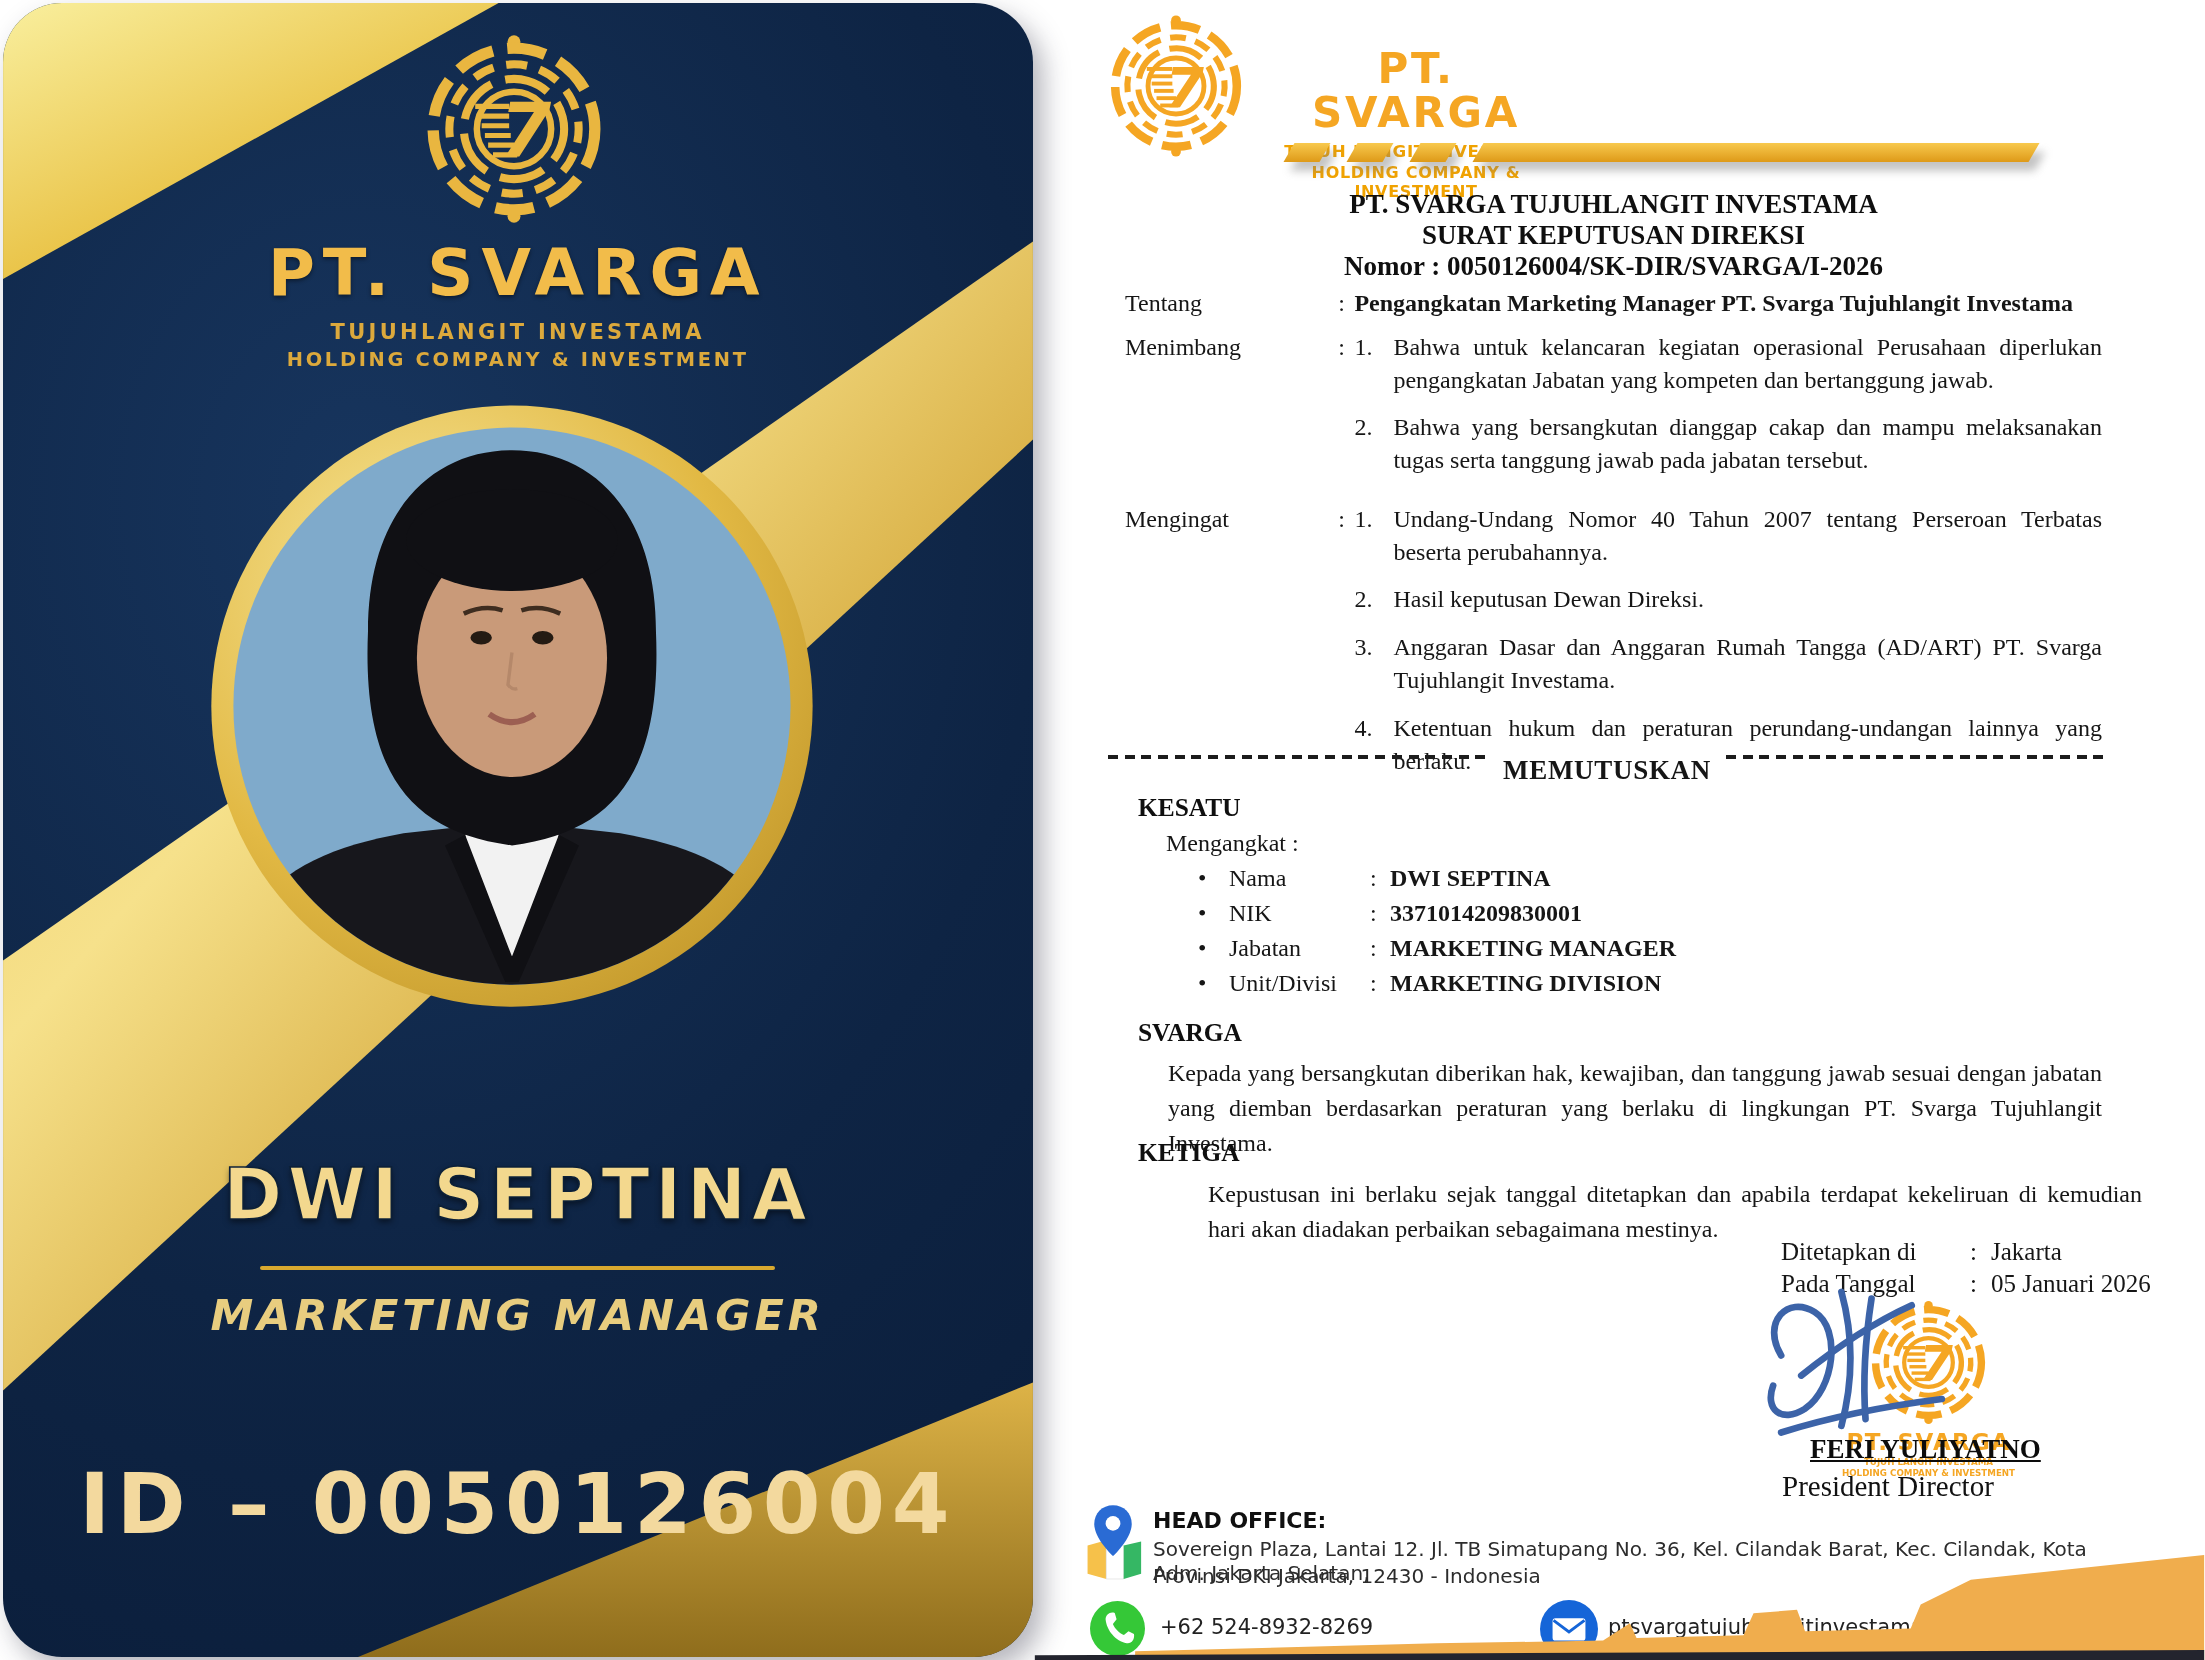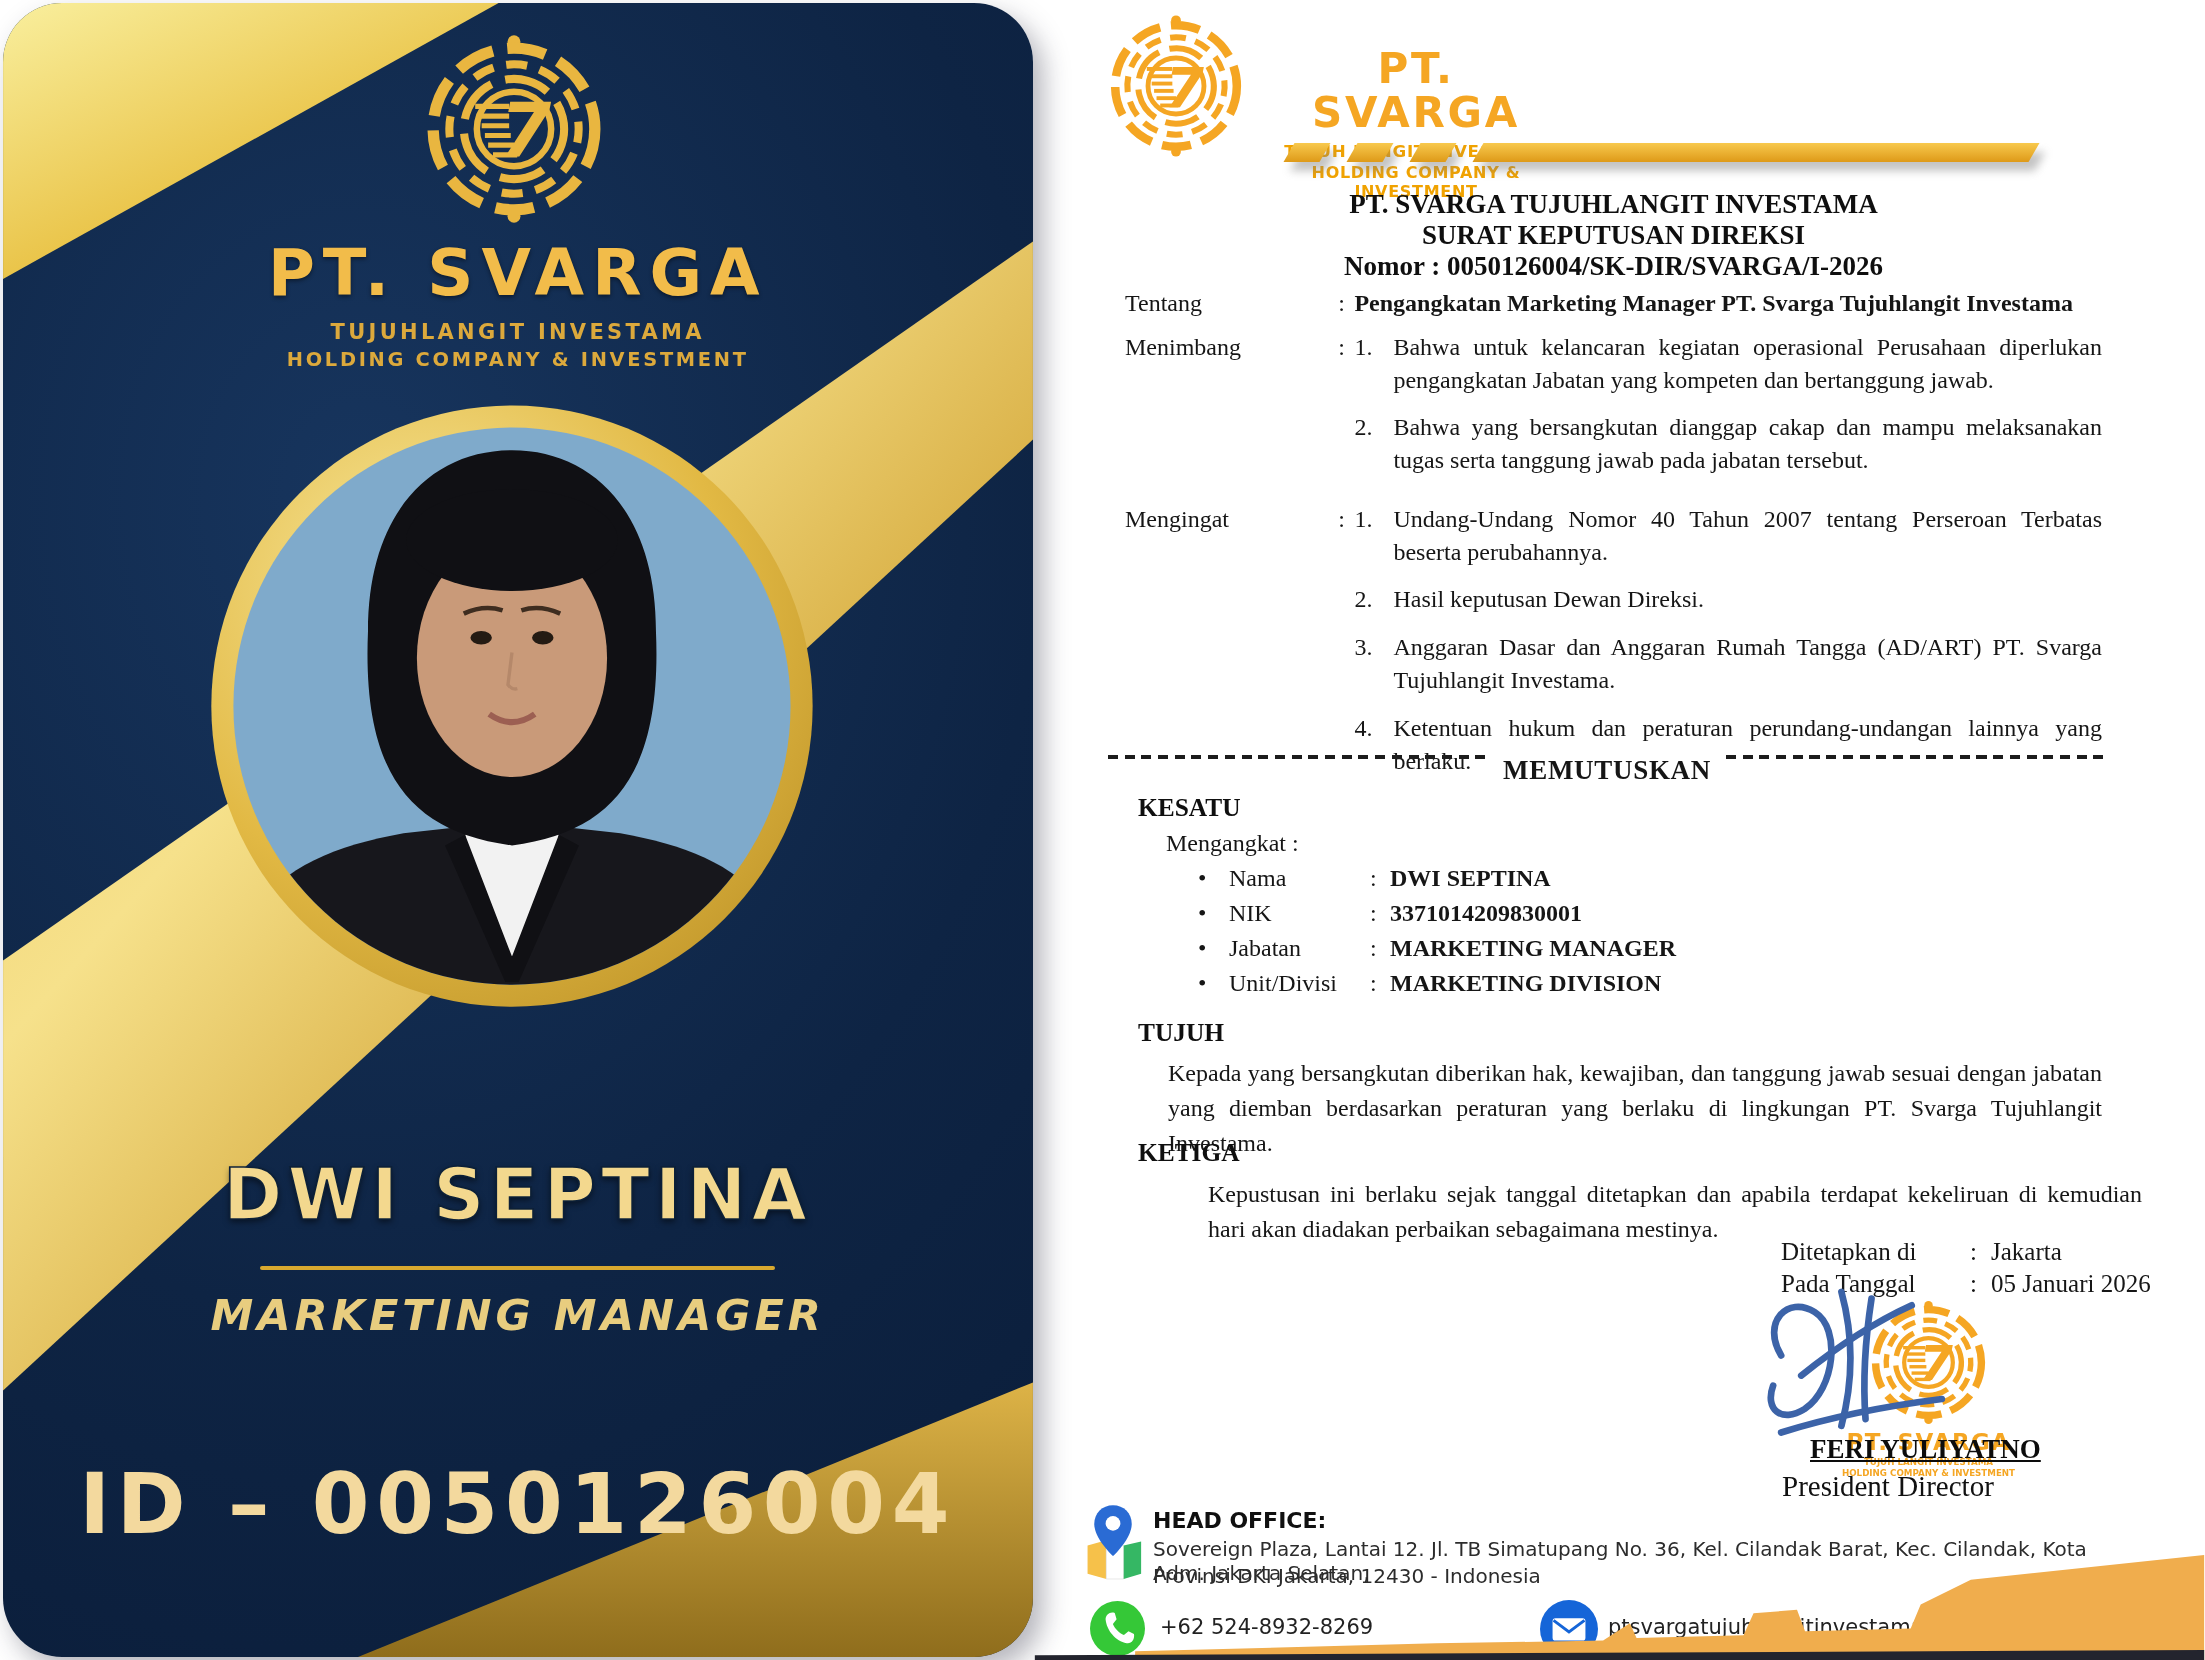--- a/index.html
+++ b/index.html
@@ -278,21 +278,21 @@
       <div class="kval">MARKETING MANAGER</div>
     </div>
     <div class="krow">
       <div class="bullet">•</div>
       <div class="klbl">Unit/Divisi</div>
       <div class="kcol">:</div>
       <div class="kval">MARKETING DIVISION</div>
     </div>
   </div>
 
-  <div class="heading" style="left:1138px;top:1018px;">TUJUH</div>
+  <div class="heading" style="left:1138px;top:1018px;">SVARGA</div>
   <div class="para" style="left:1168px;top:1056px;width:934px;">Kepada yang bersangkutan diberikan hak, kewajiban, dan tanggung jawab sesuai dengan jabatan yang diemban berdasarkan peraturan yang berlaku di lingkungan PT. Svarga Tujuhlangit Investama.</div>
 
   <div class="heading" style="left:1138px;top:1138px;">KETIGA</div>
   <div class="para" style="left:1168px;top:1177px;width:934px;margin-left:40px;">Kepustusan ini berlaku sejak tanggal ditetapkan dan apabila terdapat kekeliruan di kemudian hari akan diadakan perbaikan sebagaimana mestinya.</div>
 
   <div id="closing">
     <div class="crow">
       <div class="clbl">Ditetapkan di</div>
       <div class="ccol">:</div>
       <div>Jakarta</div>

